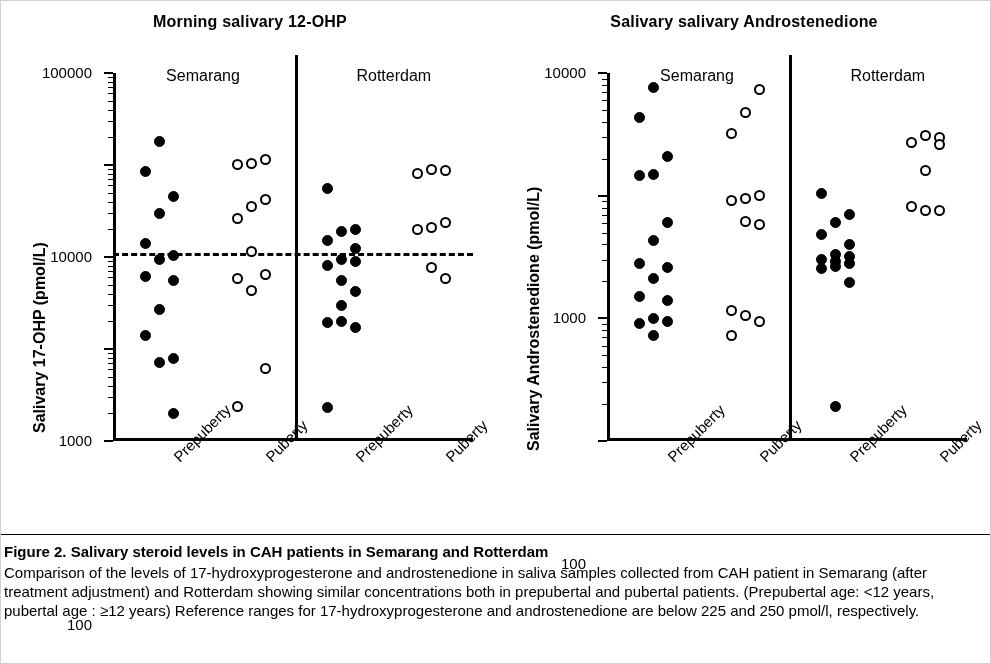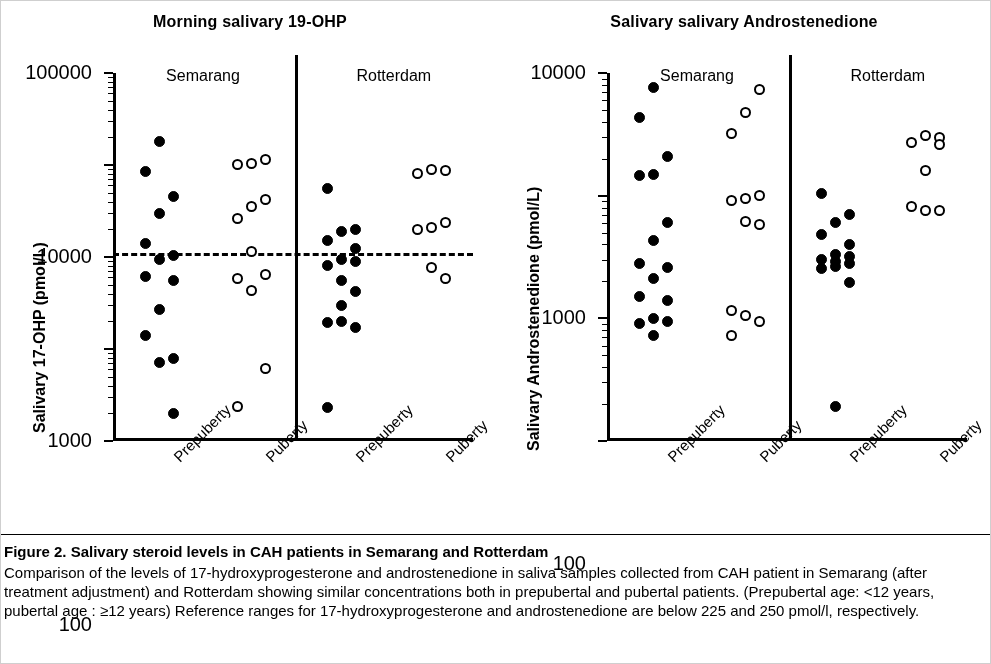--- a/index.html
+++ b/index.html
@@ -83,21 +83,21 @@
     left: -9px;
     width: 9px;
     height: 2px;
     background: #000;
   }
   .tick-label {
     position: absolute;
     right: 100%;
     margin-right: 12px;
     transform: translateY(-50%);
-    font-size: 20px;
+    font-size: 15px;
     white-space: nowrap;
   }
   .minor-tick {
     position: absolute;
     left: -5px;
     width: 5px;
     height: 1px;
     background: #000;
   }
   .y-title {
@@ -167,21 +167,21 @@
   }
 </style>
 </head>
 <body>
 
 <div id="page">
 
   <div class="figure-area">
 
     <div class="panel" id="panel-0">
-      <div class="panel-title">Morning salivary 19-OHP</div>
+      <div class="panel-title">Morning salivary 12-OHP</div>
       <div class="y-title" id="ytitle-0">Salivary 17-OHP (pmol/L)</div>
       <div class="plot" id="plot-0">
         <div class="plot-inner" id="inner-0">
             <div class="tick" style="top: 367px;"></div>
             <div class="tick" style="top: 275px;">
               <div class="tick-label" style="top: 276px;">100</div>
             </div>
             <div class="tick" style="top: 183px;">
               <div class="tick-label" style="top: 184px;">1000</div>
             </div>

